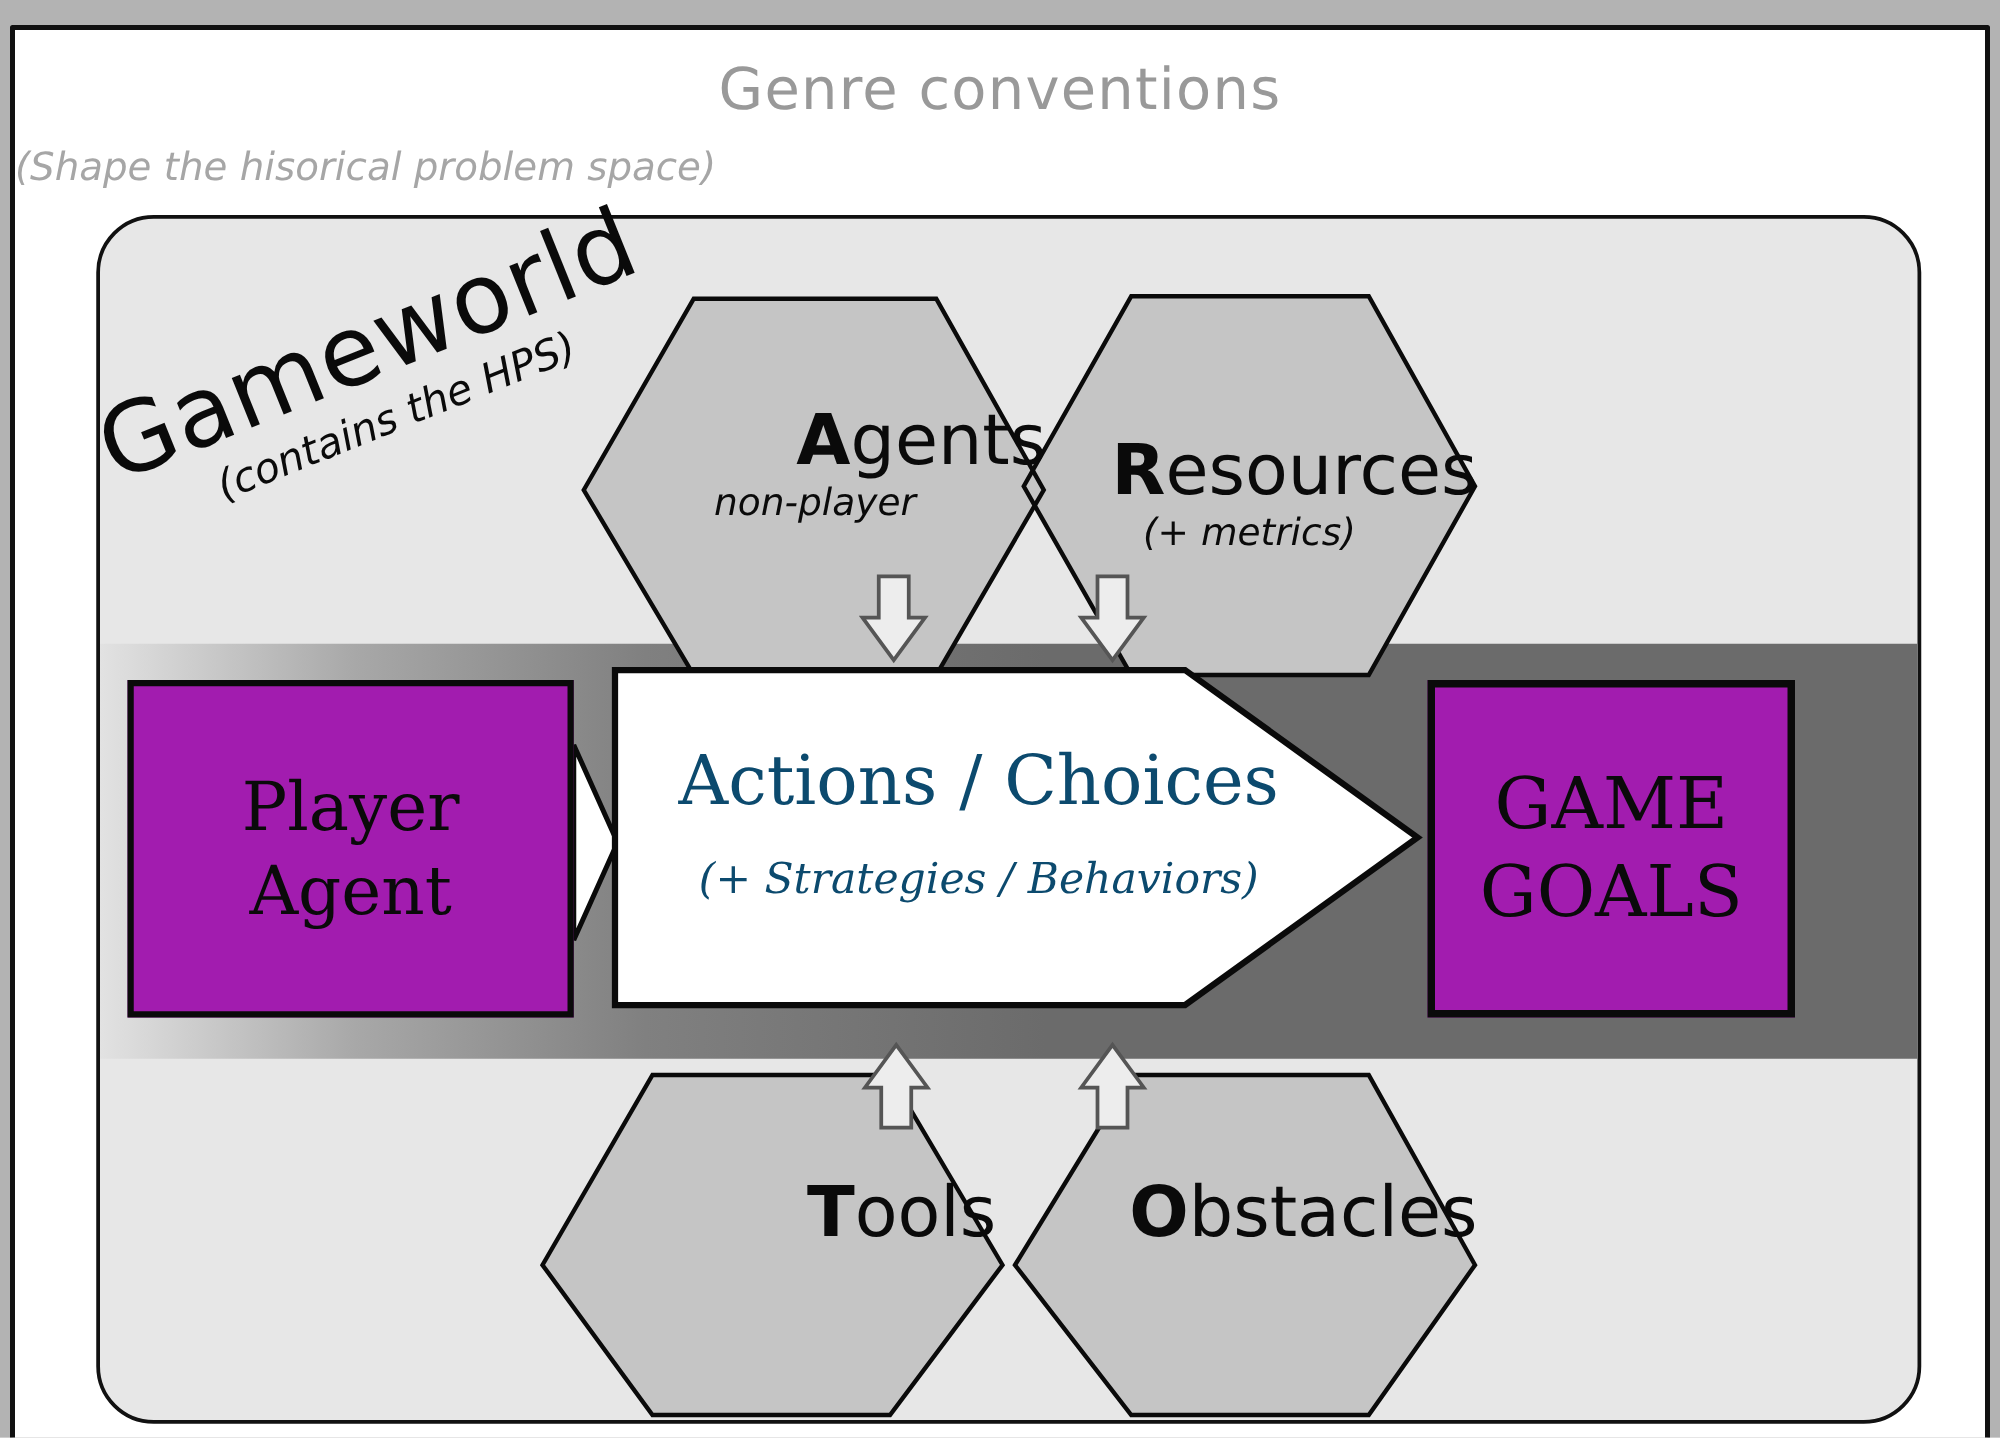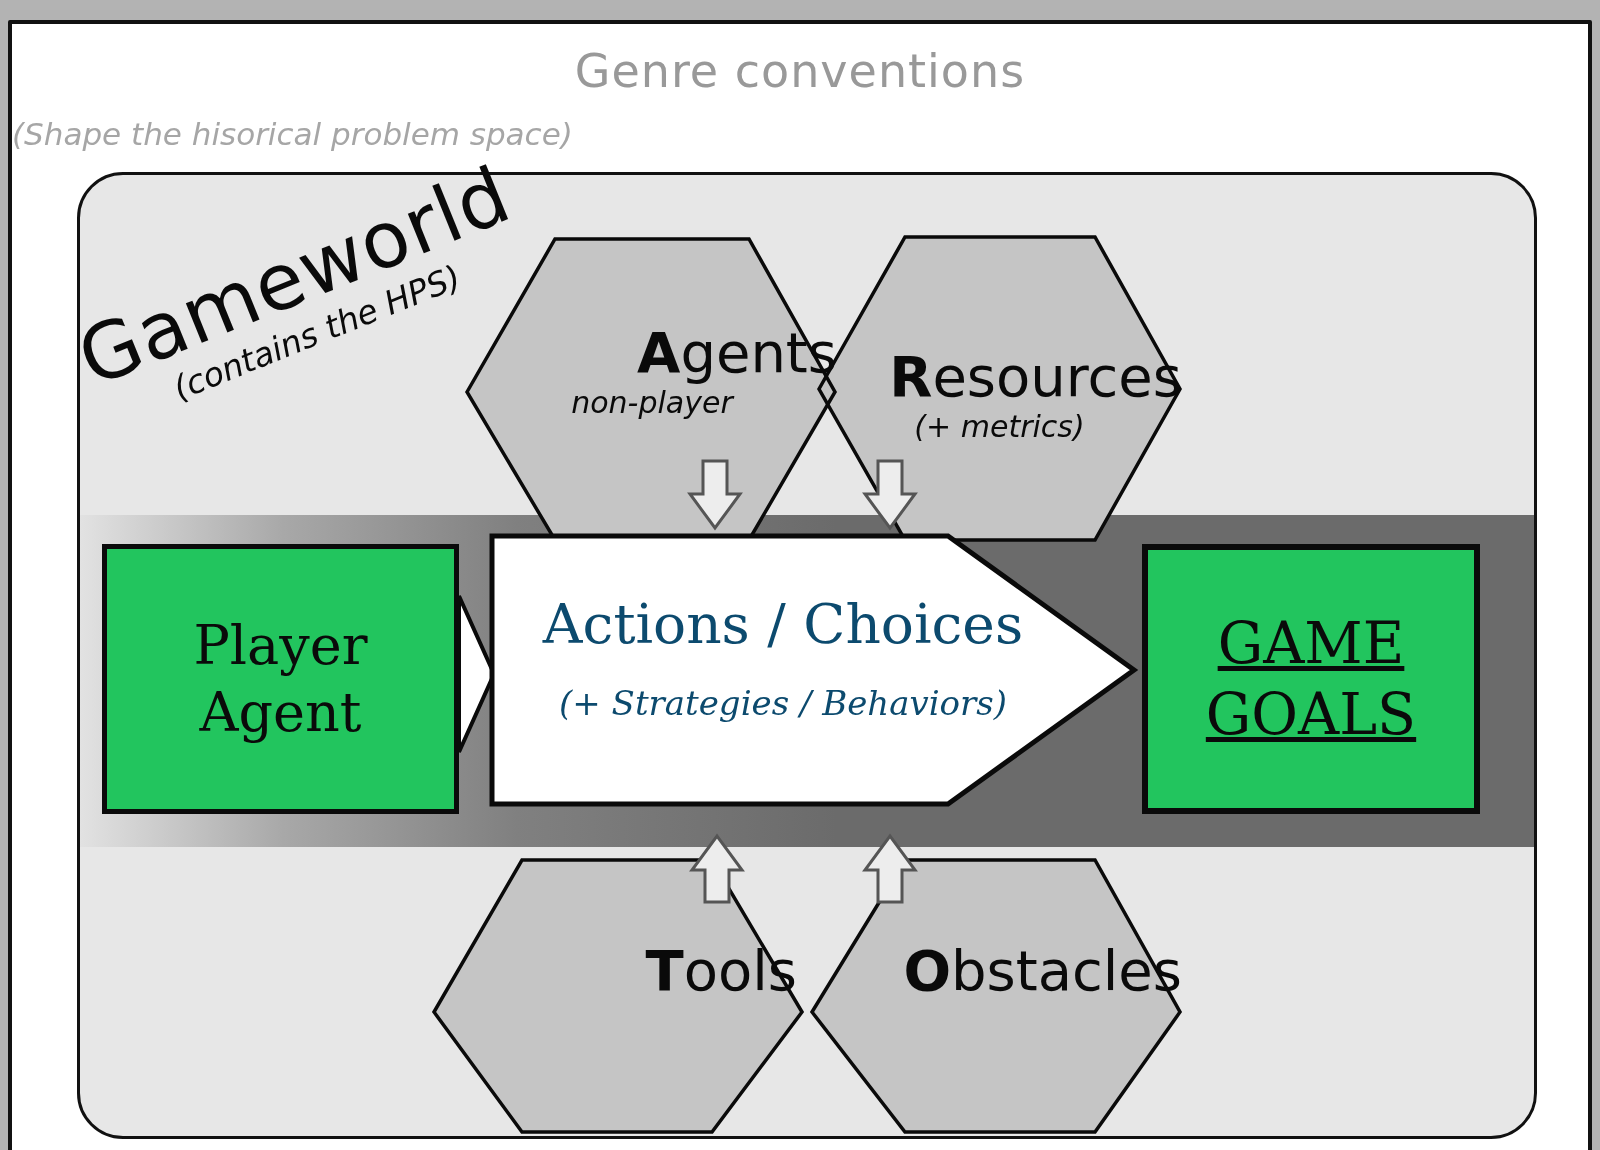--- a/index.html
+++ b/index.html
@@ -29,27 +29,27 @@
 
   .hex-text { position:absolute; text-align:center; color:#0a0a0a; }
   .hex-text .main { font-size:56px; line-height:1.05;text-align:right; }
   .hex-text .main .lead { font-weight:bold; }
   .hex-text .sub { font-size:30px; font-style:italic; margin-top:2px; }
   .hex-agents    { left:455px; top:300px; width:370px; }
   .hex-resources { left:805px; top:300px; width:365px;margin-top:24px; }
   .hex-tools     { left:420px; top:918px; width:365px; }
   .hex-obstacles { left:805px; top:918px; width:365px; }
 
-  .white-box { position:absolute; background:#22c55e; display:flex; flex-direction:column;
+  .white-box { position:absolute; background:#a21caf; display:flex; flex-direction:column;
                justify-content:center; align-items:center;
                font-family:"DejaVu Serif", serif; color:#0a0a0a; text-align:center; }
   .player-agent { left:90px; top:520px; width:357px; height:270px; border:5px solid #0a0a0a;
                   font-size:54px; line-height:1.25; }
-  .game-goals   { left:1130px; top:520px; width:338px; height:270px; border:6px solid #0a0a0a;
-                  font-size:57px; line-height:1.25;text-decoration:underline; }
+  .game-goals   { left:1130px; top:520px; width:294px; height:270px; border:6px solid #0a0a0a;
+                  font-size:57px; line-height:1.25; }
 
   .actions-text { position:absolute; left:488px; top:570px; width:566px; text-align:center;
                   font-family:"DejaVu Serif", serif; color:#0c4a6e; }
   .actions-text .l1 { font-size:55px; line-height:1.1; }
   .actions-text .l2 { font-size:34px; font-style:italic; margin-top:28px; }
 </style>
 </head>
 <body>
 
 <div id="stage">

